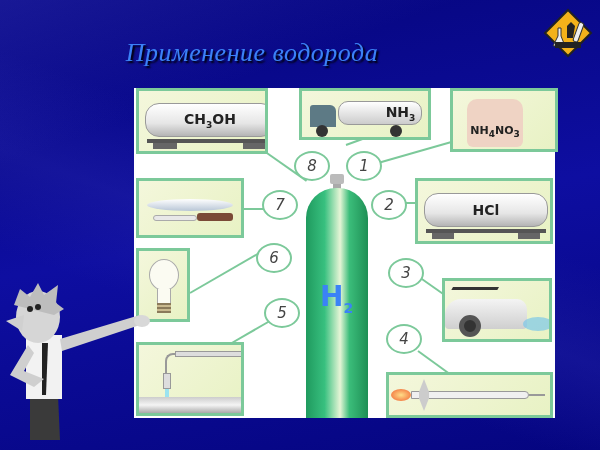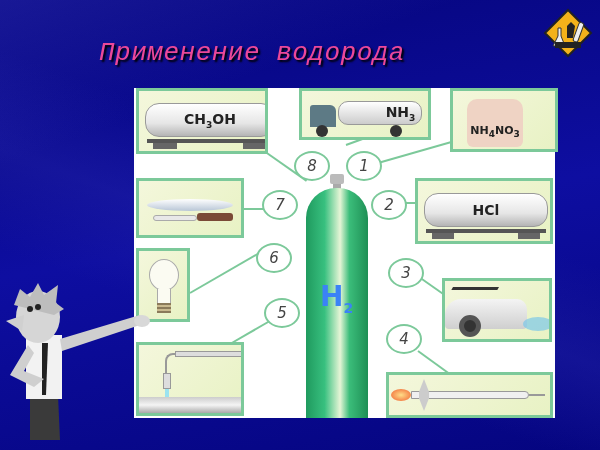--- a/index.html
+++ b/index.html
@@ -8,22 +8,22 @@
     position: relative;
     background: #0a0a9c;
     background-image:
       linear-gradient(160deg, rgba(60,60,200,0.35) 0%, rgba(0,0,0,0) 25%),
       linear-gradient(200deg, rgba(0,0,0,0) 40%, rgba(40,40,170,0.35) 55%, rgba(0,0,0,0) 70%),
       linear-gradient(170deg, rgba(0,0,90,0.5) 0%, rgba(30,30,180,0.2) 50%, rgba(0,0,100,0.5) 100%);
     font-family: "DejaVu Serif", serif;
   }
   .title {
     position: absolute; left: 0; width: 504px; top: 38px;
-    text-align: center; color: #ec4899; font-size: 26px; font-style: italic;
-    font-family: Liberation Mono, monospace;
+    text-align: center; color: #3b82f6; font-size: 26px; font-style: italic;
+    font-family: Liberation Serif, serif;
     text-shadow: 2px 2px 2px #000;
     letter-spacing: 0.5px;
   }
   .logo {
     position: absolute; left: 543px; top: 8px; width: 50px; height: 50px;
   }
   .panel {
     position: absolute; left: 134px; top: 88px; width: 421px; height: 330px;
     background: #ffffff;
   }

